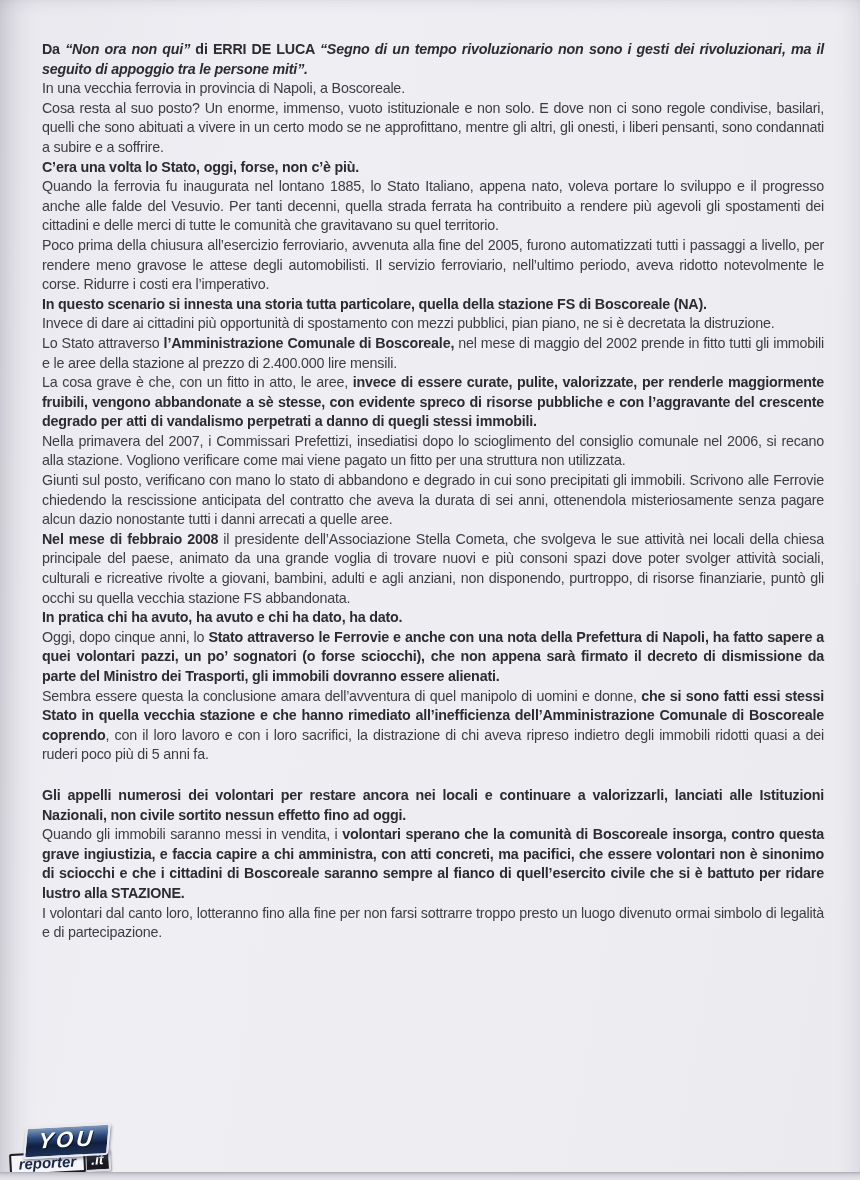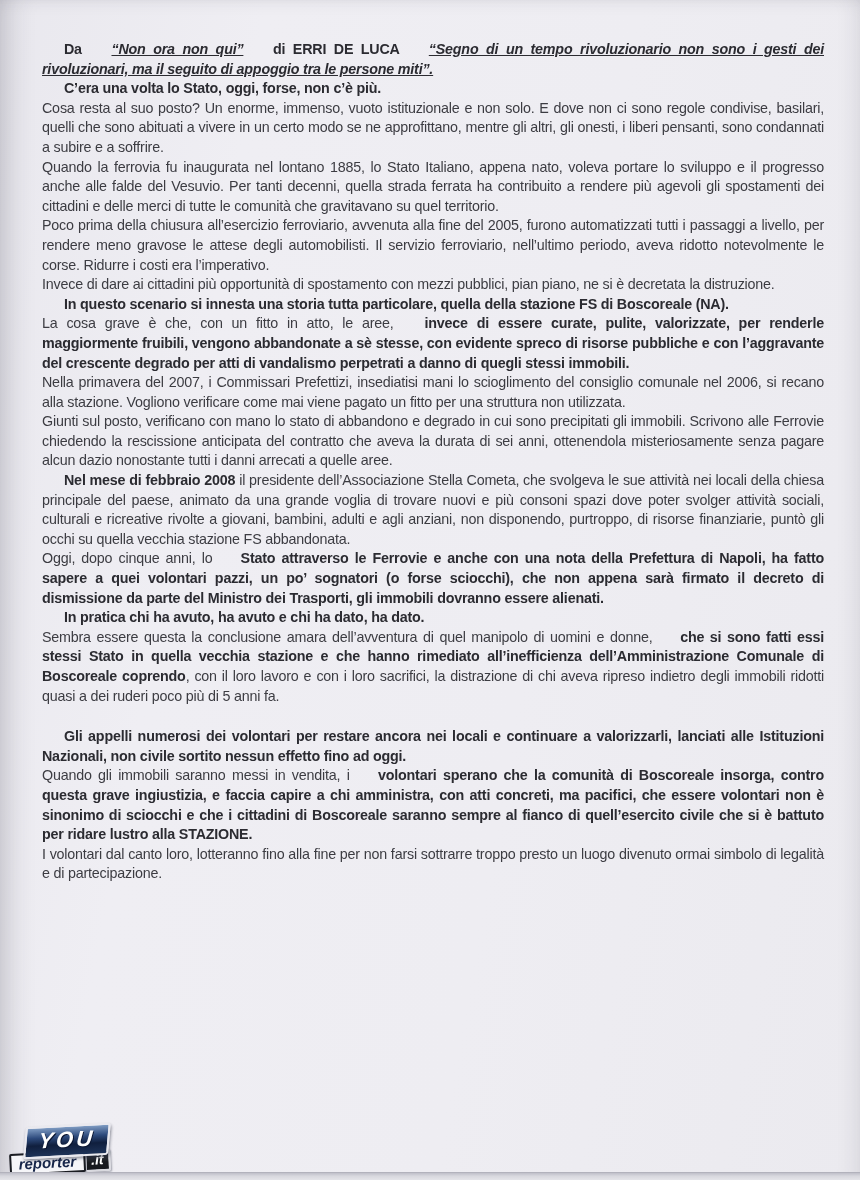--- a/index.html
+++ b/index.html
@@ -16,22 +16,22 @@
                inset 0 14px 20px -16px rgba(40,40,55,.10);
   }
   .doc{
     position:absolute;top:40px;left:42px;width:782px;
     color:#3c3c42;
     font-size:14.3px;line-height:19.6px;letter-spacing:-0.2px;
     text-align:justify;
   }
   .para{margin:0;padding:0;}
   .para.space-before{margin-top:21px;}
-  .b{font-weight:700;color:#2b2b31;margin-left:22px;}
-  .i{font-style:italic;text-decoration:underline;}
+  .b{font-weight:700;color:#2b2b31;}
+  .i{font-style:italic;}
   
   .logo{
     position:absolute;left:10px;bottom:8px;width:175px;height:44px;
     transform:rotate(-3deg);transform-origin:left bottom;
   }
   .logo-top{
     display:inline-block;margin-left:16px;
     background:linear-gradient(#7e9bc2 0%,#2d4a7c 35%,#101f3e 62%,#1d3257 100%);
     border:2px solid #e9e9ef;border-radius:3px;
     padding:0 12px 2px 12px;
@@ -62,32 +62,34 @@
     background:linear-gradient(#bfbfc9 0%,#d8d8de 45%,#e4e4e9 100%);
     border-top:1px solid #b2b2bc;
   }
 </style>
 </head>
 <body>
 
 <div class="page">
   <div class="doc" id="doc">
       <p class="para"><span class="b">Da </span><span class="b i">“Non ora non qui”</span><span class="b"> di  ERRI DE LUCA </span><span class="b i">“Segno di un tempo rivoluzionario non sono i gesti dei rivoluzionari, ma il seguito di appoggio tra le persone miti”.</span></p>
+      <p class="para"><span>In una vecchia ferrovia in provincia di Napoli, a Boscoreale.</span></p>
+      <p class="para"><span>Cosa resta al suo posto? Un enorme, immenso, vuoto istituzionale e non solo. E dove non ci sono regole condivise, basilari, quelli che sono abituati a vivere in un certo modo se ne approfittano, mentre gli altri, gli onesti, i liberi pensanti, sono condannati a subire e a soffrire.</span></p>
       <p class="para"><span class="b">C’era una volta lo Stato, oggi, forse, non c’è più.</span></p>
-      <p class="para"><span>Cosa resta al suo posto? Un enorme, immenso, vuoto istituzionale e non solo. E dove non ci sono regole condivise, basilari, quelli che sono abituati a vivere in un certo modo se ne approfittano, mentre gli altri, gli onesti, i liberi pensanti, sono condannati a subire e a soffrire.</span></p>
       <p class="para"><span>Quando la ferrovia fu inaugurata nel lontano 1885, lo Stato Italiano, appena nato, voleva portare lo sviluppo e il progresso anche alle falde del Vesuvio. Per tanti decenni, quella strada ferrata ha contribuito a rendere più agevoli gli spostamenti dei cittadini e delle merci di tutte le comunità che gravitavano su quel territorio.</span></p>
       <p class="para"><span>Poco prima della chiusura all’esercizio ferroviario, avvenuta alla fine del 2005, furono automatizzati tutti i passaggi a livello, per rendere meno gravose le attese degli automobilisti. Il servizio ferroviario, nell’ultimo periodo, aveva ridotto notevolmente le corse. Ridurre i costi era l’imperativo.</span></p>
+      <p class="para"><span class="b">In questo scenario si innesta una storia tutta particolare, quella della stazione FS di Boscoreale (NA).</span></p>
       <p class="para"><span>Invece di dare ai cittadini più opportunità di spostamento con mezzi pubblici, pian piano, ne si è decretata la distruzione.</span></p>
-      <p class="para"><span class="b">In questo scenario si innesta una storia tutta particolare, quella della stazione FS di Boscoreale (NA).</span></p>
+      <p class="para"><span>Lo Stato attraverso </span><span class="b">l’Amministrazione Comunale di Boscoreale,</span><span> nel mese di maggio del 2002 prende in fitto tutti gli immobili e le aree della stazione al prezzo di 2.400.000 lire mensili.</span></p>
       <p class="para"><span>La cosa grave è che, con un fitto in atto, le aree, </span><span class="b">invece di essere curate, pulite, valorizzate, per renderle maggiormente fruibili, vengono abbandonate a sè stesse, con evidente spreco di risorse pubbliche e con l’aggravante del crescente degrado per atti di vandalismo perpetrati a danno di quegli stessi immobili.</span></p>
-      <p class="para"><span>Nella primavera del 2007, i Commissari Prefettizi, insediatisi mani lo scioglimento del consiglio comunale nel 2006, si recano alla stazione. Vogliono verificare come mai viene pagato un fitto per una struttura non utilizzata.</span></p>
+      <p class="para"><span>Nella primavera del 2007, i Commissari Prefettizi, insediatisi dopo lo scioglimento del consiglio comunale nel 2006, si recano alla stazione. Vogliono verificare come mai viene pagato un fitto per una struttura non utilizzata.</span></p>
       <p class="para"><span>Giunti sul posto, verificano con mano lo stato di abbandono e degrado in cui sono precipitati gli immobili. Scrivono alle Ferrovie chiedendo la rescissione anticipata del contratto che aveva la durata di sei anni, ottenendola misteriosamente senza pagare alcun dazio nonostante tutti i danni arrecati a quelle aree.</span></p>
       <p class="para"><span class="b">Nel mese di febbraio 2008</span><span> il presidente dell’Associazione Stella Cometa, che svolgeva le sue attività nei locali della chiesa principale del paese, animato da una grande voglia di trovare nuovi e più consoni spazi dove poter svolger attività sociali, culturali e ricreative rivolte a giovani, bambini, adulti e agli anziani, non disponendo, purtroppo, di risorse finanziarie, puntò gli occhi su quella vecchia stazione FS abbandonata.</span></p>
+      <p class="para"><span class="b">In pratica chi ha avuto, ha avuto e chi ha dato, ha dato.</span></p>
       <p class="para"><span>Oggi, dopo cinque anni, lo </span><span class="b">Stato attraverso le Ferrovie e anche con una nota della Prefettura di Napoli, ha fatto sapere a quei volontari pazzi, un po’ sognatori (o forse sciocchi), che non appena sarà firmato il decreto di dismissione da parte del Ministro dei Trasporti, gli immobili dovranno essere alienati.</span></p>
-      <p class="para"><span class="b">In pratica chi ha avuto, ha avuto e chi ha dato, ha dato.</span></p>
       <p class="para"><span>Sembra essere questa la conclusione amara dell’avventura di quel manipolo di uomini e donne, </span><span class="b">che si sono fatti essi stessi Stato in quella vecchia stazione e che hanno rimediato all’inefficienza dell’Amministrazione Comunale di Boscoreale coprendo</span><span>, con il loro lavoro e con i loro sacrifici, la distrazione di chi aveva ripreso indietro degli immobili ridotti quasi a dei ruderi poco più di 5 anni fa.</span></p>
       <p class="para space-before"><span class="b">Gli appelli numerosi dei volontari per restare ancora nei locali e continuare a valorizzarli, lanciati alle Istituzioni Nazionali, non civile sortito nessun effetto fino ad oggi.</span></p>
       <p class="para"><span>Quando gli immobili saranno messi in vendita, i </span><span class="b">volontari sperano che la comunità di Boscoreale insorga, contro questa grave ingiustizia, e faccia capire a chi amministra, con atti concreti, ma pacifici, che essere volontari non è sinonimo di sciocchi e che i cittadini di Boscoreale saranno sempre al fianco di quell’esercito civile che si è battuto per ridare lustro alla STAZIONE.</span></p>
       <p class="para"><span>I volontari dal canto loro, lotteranno fino alla fine per non farsi sottrarre troppo presto un luogo divenuto ormai simbolo di legalità e di partecipazione.</span></p>
     </div>
 
   <div class="logo">
     <div class="logo-top">
       <span>YOU</span>
     </div>

